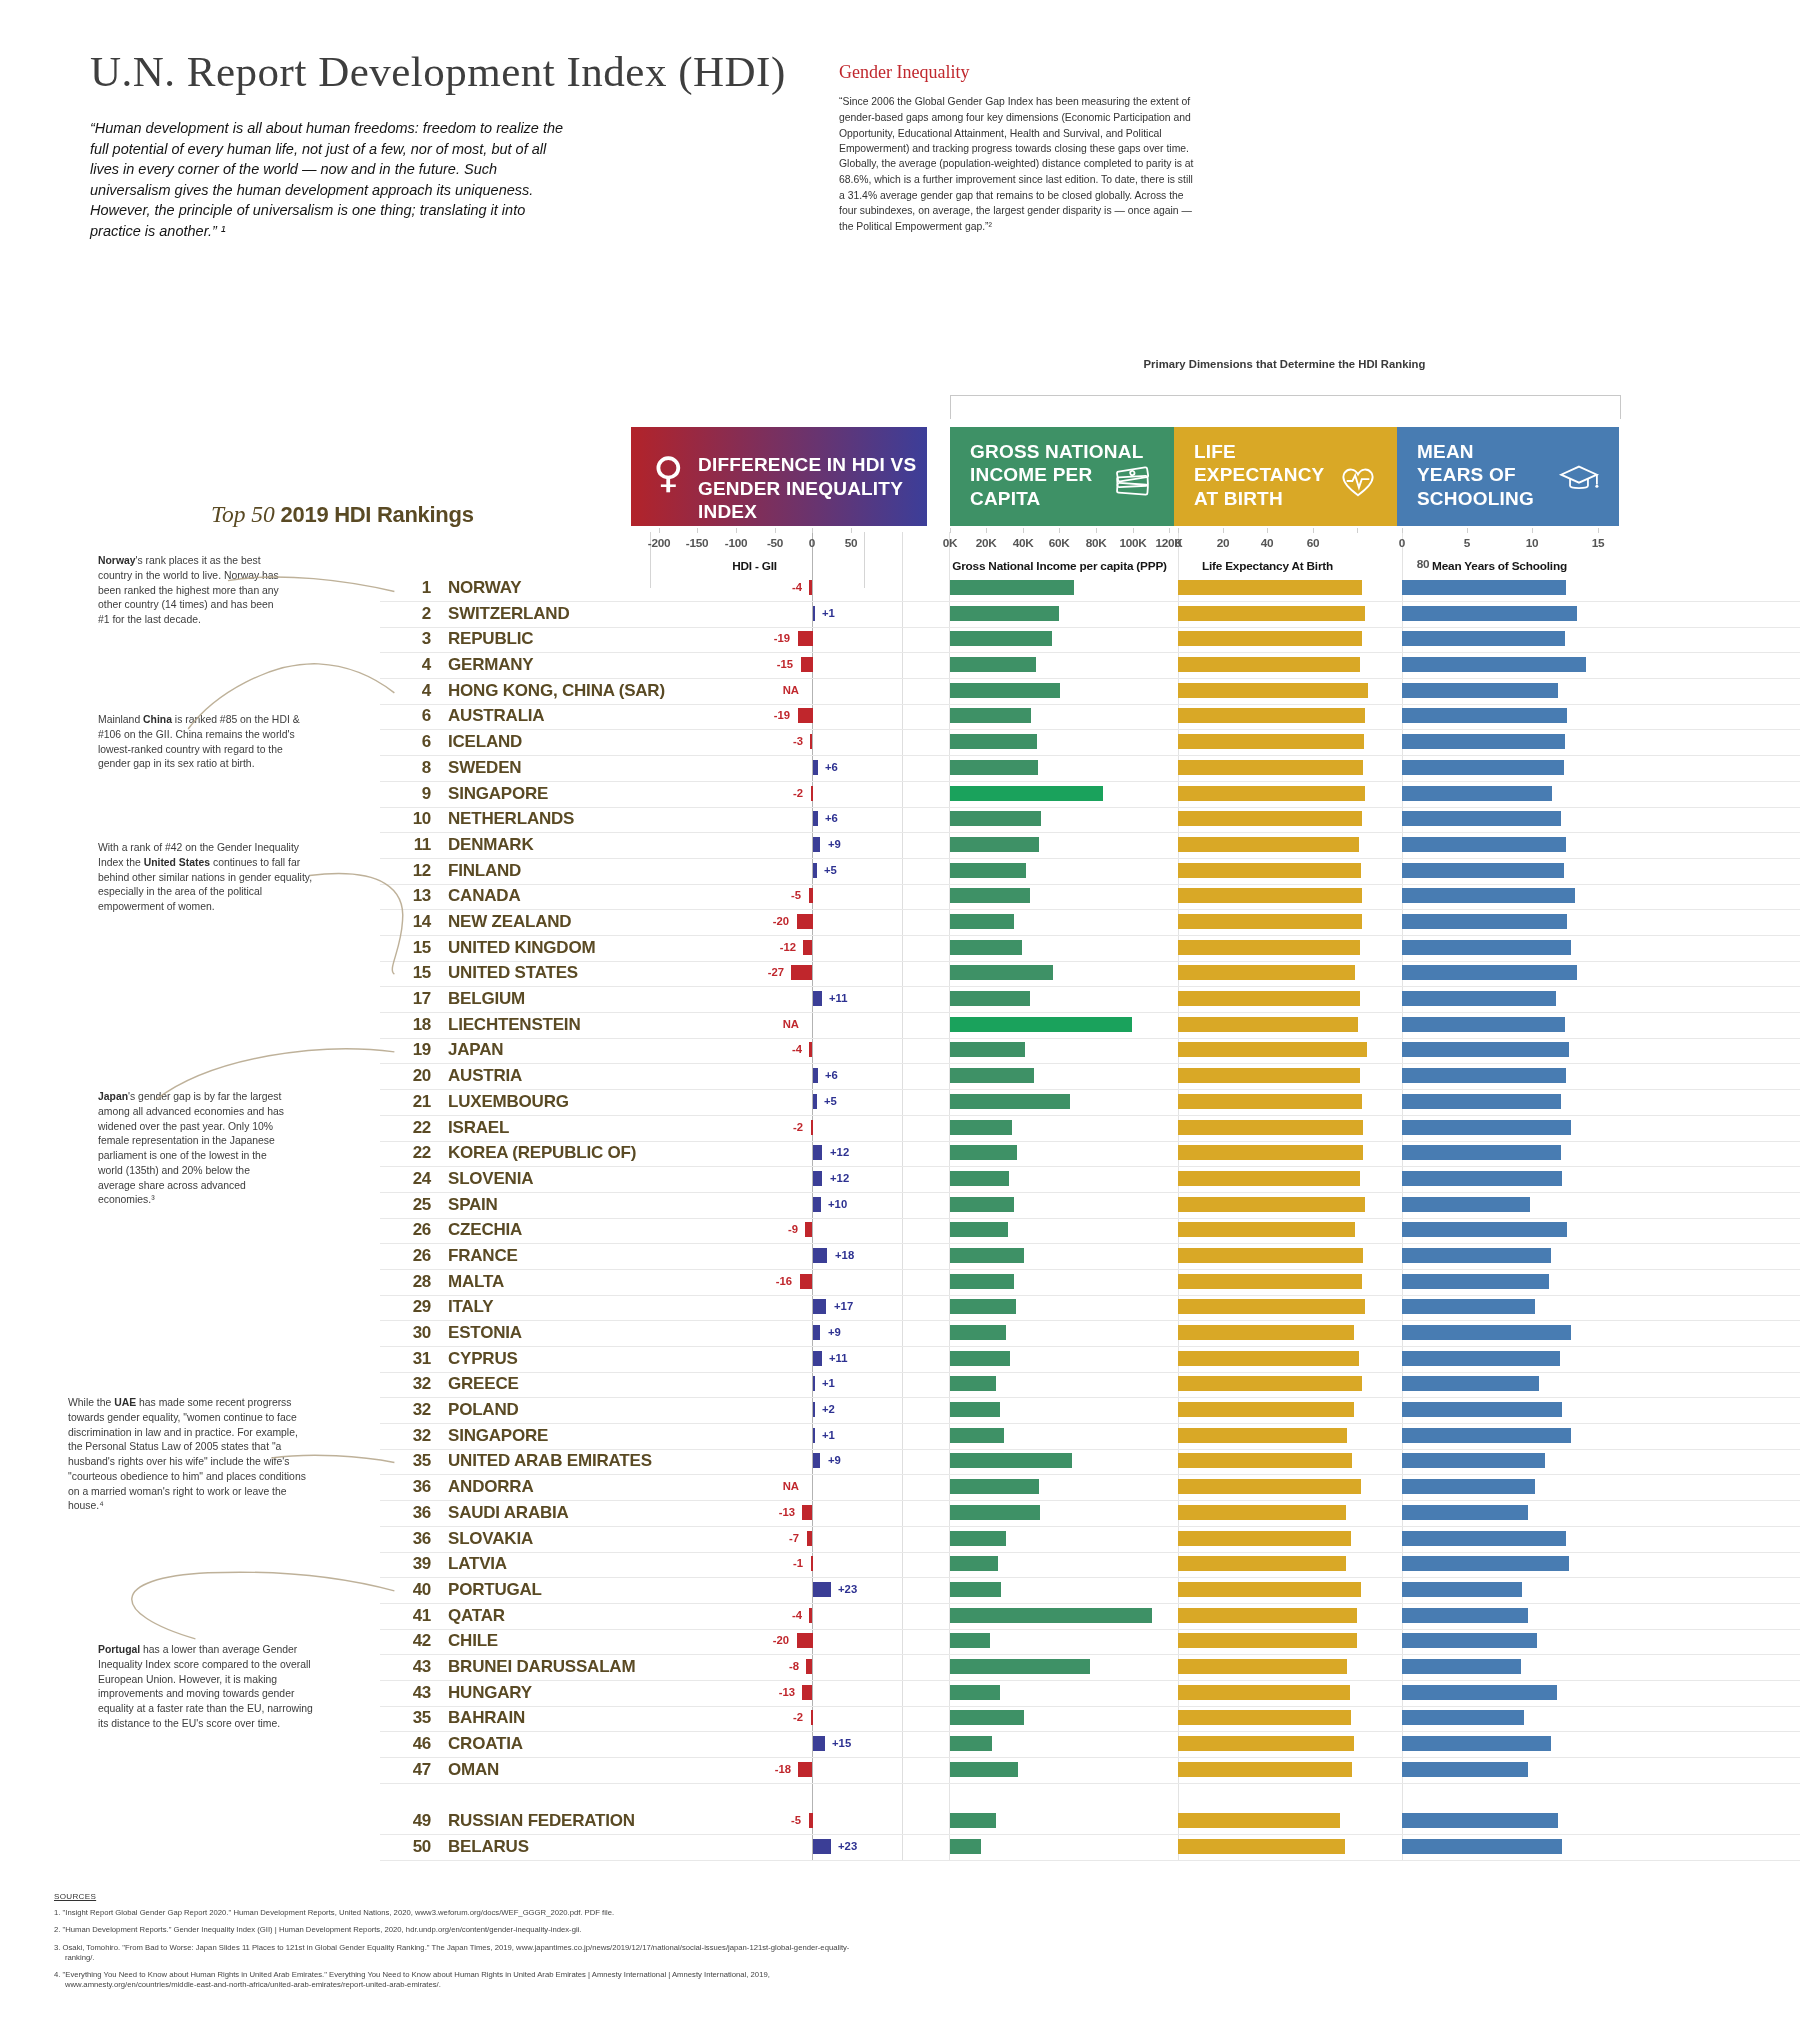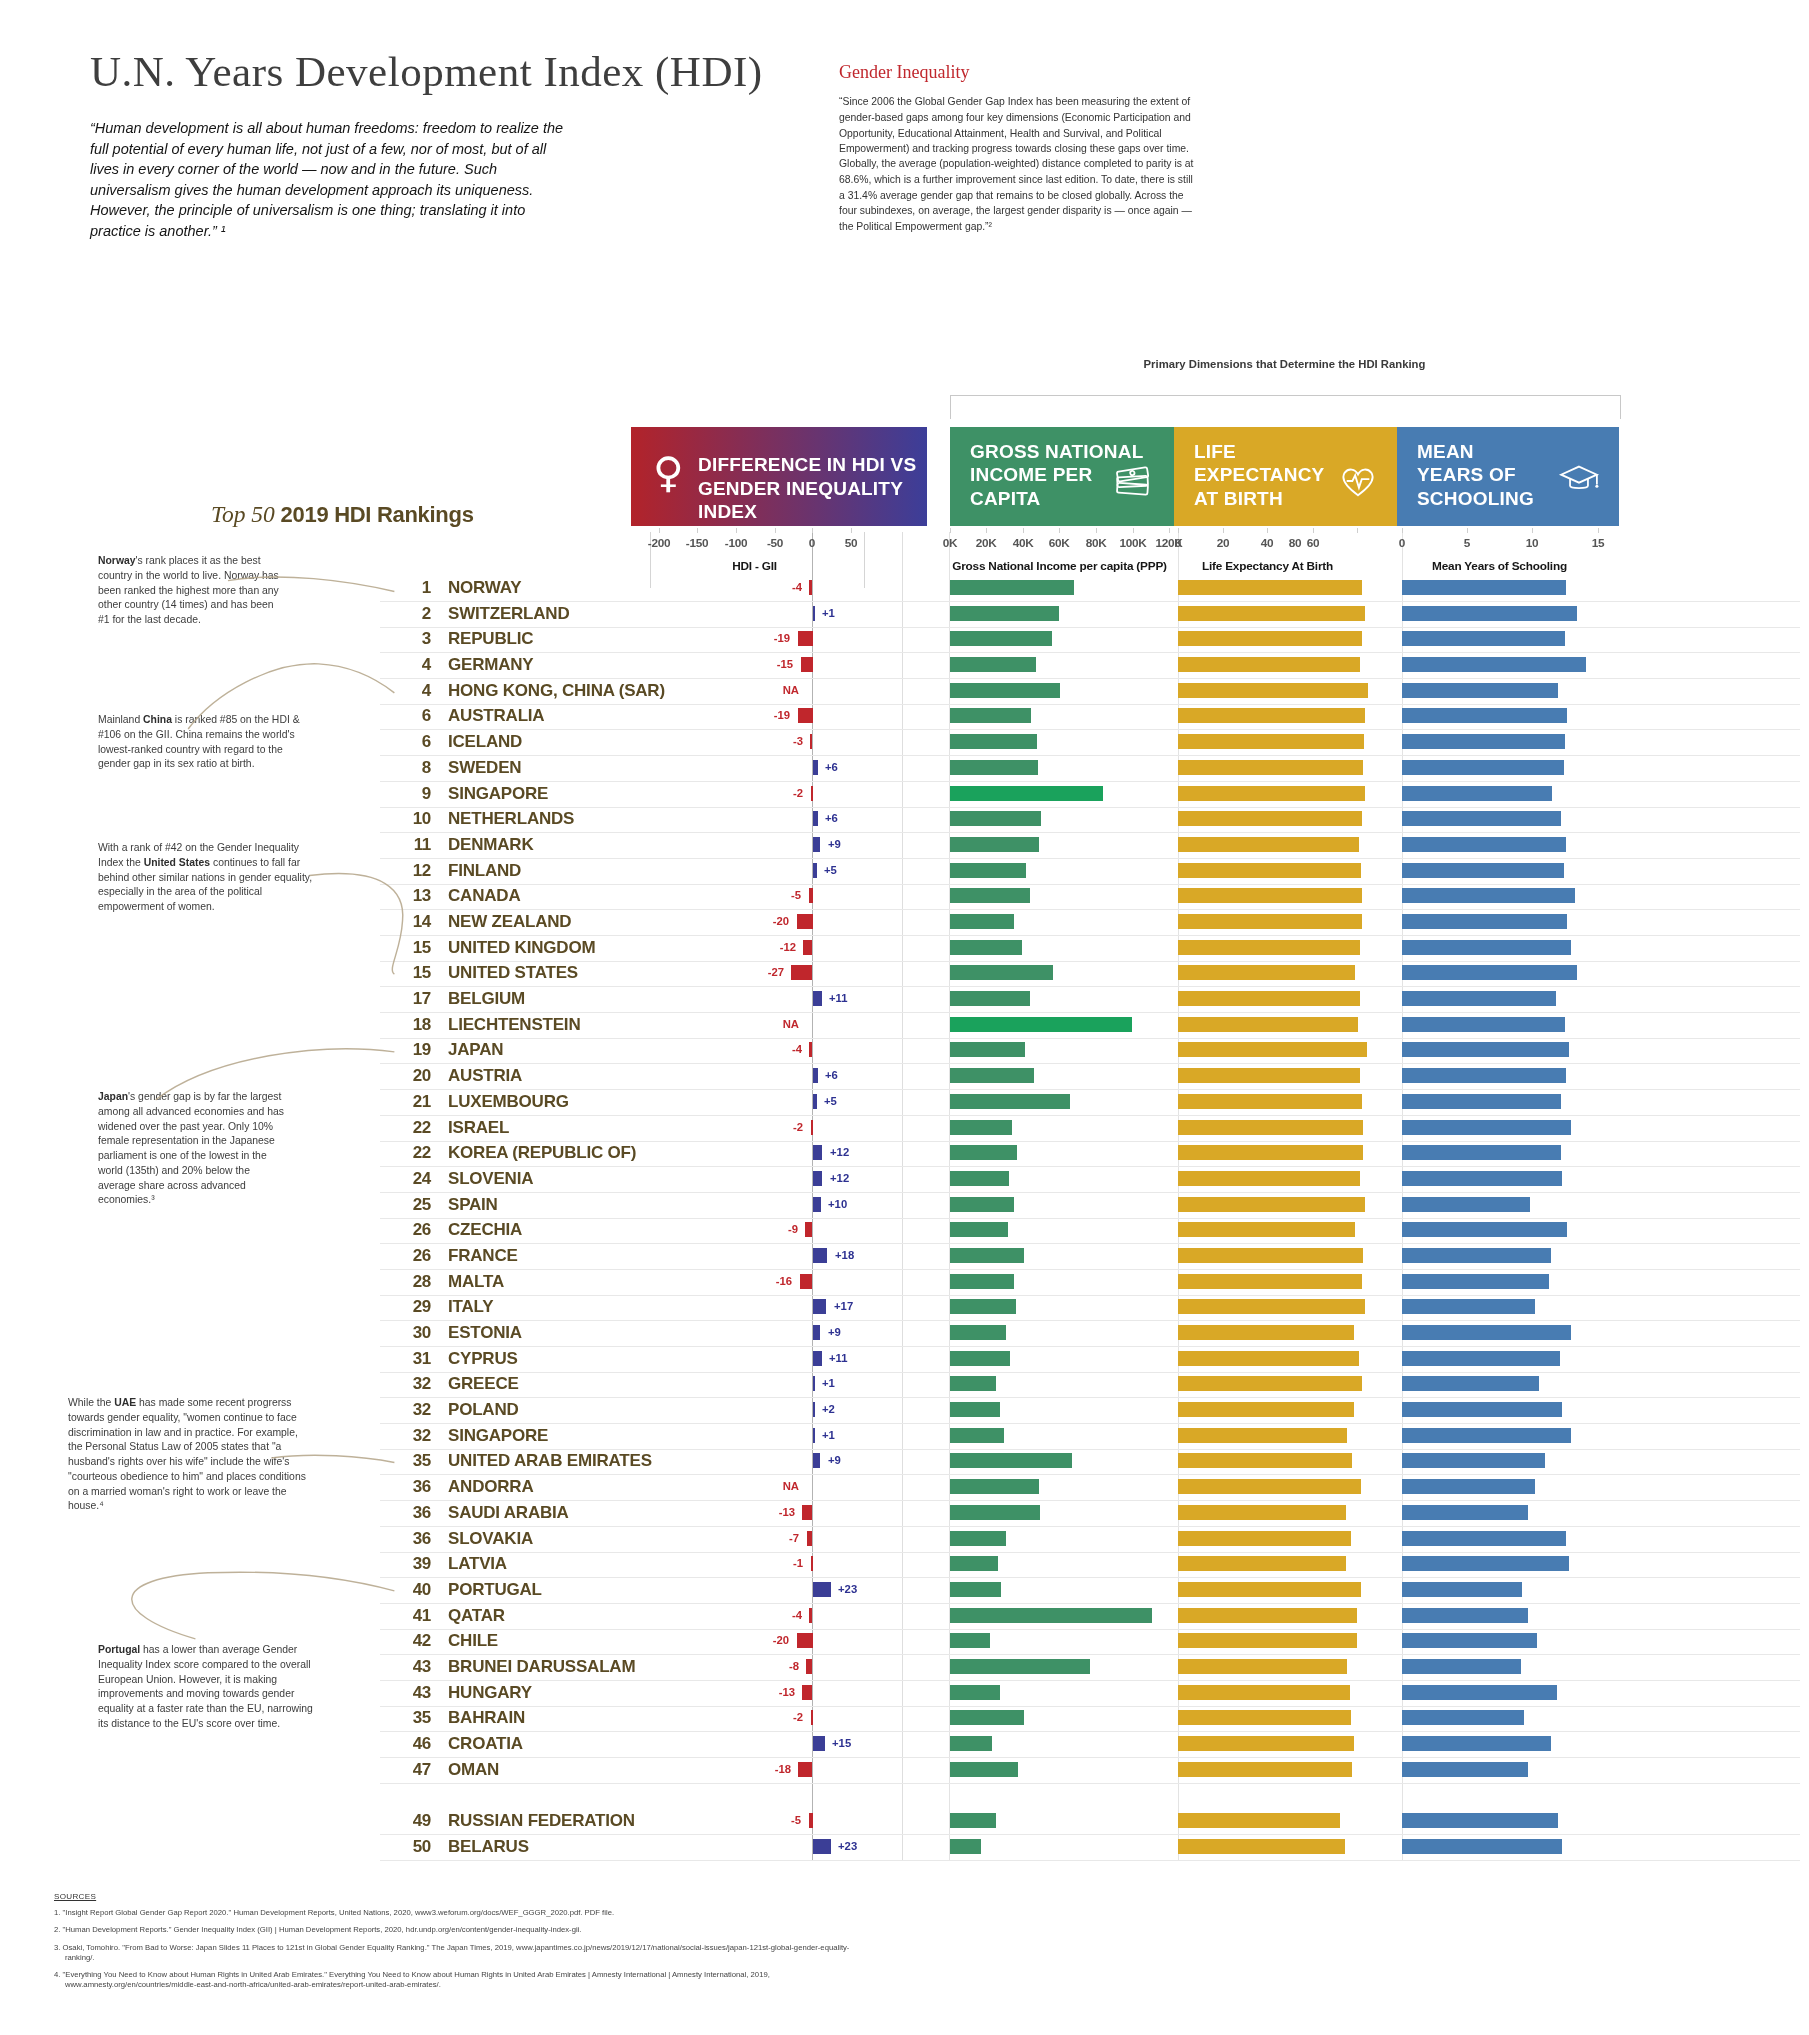--- a/index.html
+++ b/index.html
@@ -31,21 +31,21 @@
   .note{position:absolute;font-size:10.4px;line-height:1.42;color:#3c3c3c;}
   .note b{font-weight:bold;color:#2e2e2e;}
   .src-head{font-size:8.1px;color:#333;text-decoration:underline;letter-spacing:0.3px;}
   .src-item{font-size:7.7px;color:#444;line-height:1.3;margin-top:7.2px;width:796px;padding-left:11px;text-indent:-11px;}
 </style>
 </head>
 <body>
 
 <div class="page">
 
-  <div class="abs main-title" style="left:90px;top:47px;">U.N. Years Development Index (HDI)</div>
+  <div class="abs main-title" style="left:90px;top:47px;">U.N. Report Development Index (HDI)</div>
   <div class="abs intro" style="left:90px;top:118px;">“Human development is all about human freedoms: freedom to realize the full potential of every human life, not just of a few, nor of most, but of all lives in every corner of the world — now and in the future. Such universalism gives the human development approach its uniqueness. However, the principle of universalism is one thing; translating it into practice is another.” ¹</div>
 
   <div class="abs gi-head" style="left:839px;top:62px;">Gender Inequality</div>
   <div class="abs gi-par" style="left:839px;top:94px;">“Since 2006 the Global Gender Gap Index has been measuring the extent of gender-based gaps among four key dimensions (Economic Participation and Opportunity, Educational Attainment, Health and Survival, and Political Empowerment) and tracking progress towards closing these gaps over time.</div>
   <div class="abs gi-par" style="left:839px;top:156px;">Globally, the average (population-weighted) distance completed to parity is at 68.6%, which is a further improvement since last edition. To date, there is still a 31.4% average gender gap that remains to be closed globally.  Across the four subindexes, on average, the largest gender disparity is — once again — the Political Empowerment gap.”²</div>
 
   <div class="abs prim-label" style="left:1013px;top:358px;width:543px;">Primary Dimensions that Determine the HDI Ranking</div>
   <div class="abs bracket" style="left:950px;top:395px;width:669px;height:22.6px;"></div>
 
   <div class="abs rank-title" style="left:211px;top:501px;">
@@ -143,21 +143,21 @@
       <div class="ticklab" style="left: 1169px;">120K</div>
       <div class="tickstub" style="left: 1169px;"></div>
       <div class="ticklab" style="left: 1178px;">0</div>
       <div class="tickstub" style="left: 1178px;"></div>
       <div class="ticklab" style="left: 1223px;">20</div>
       <div class="tickstub" style="left: 1223px;"></div>
       <div class="ticklab" style="left: 1267px;">40</div>
       <div class="tickstub" style="left: 1267px;"></div>
       <div class="ticklab" style="left: 1313px;">60</div>
       <div class="tickstub" style="left: 1313px;"></div>
-      <div class="ticklab" style="left: 1295px;">80</div>
+      <div class="ticklab" style="left: 1423px; margin-top: 21px;">80</div>
       <div class="tickstub" style="left: 1357px;"></div>
       <div class="ticklab" style="left: 1402px;">0</div>
       <div class="tickstub" style="left: 1402px;"></div>
       <div class="ticklab" style="left: 1467px;">5</div>
       <div class="tickstub" style="left: 1467px;"></div>
       <div class="ticklab" style="left: 1532px;">10</div>
       <div class="tickstub" style="left: 1532px;"></div>
       <div class="ticklab" style="left: 1598px;">15</div>
       <div class="tickstub" style="left: 1598px;"></div>
     </div>

